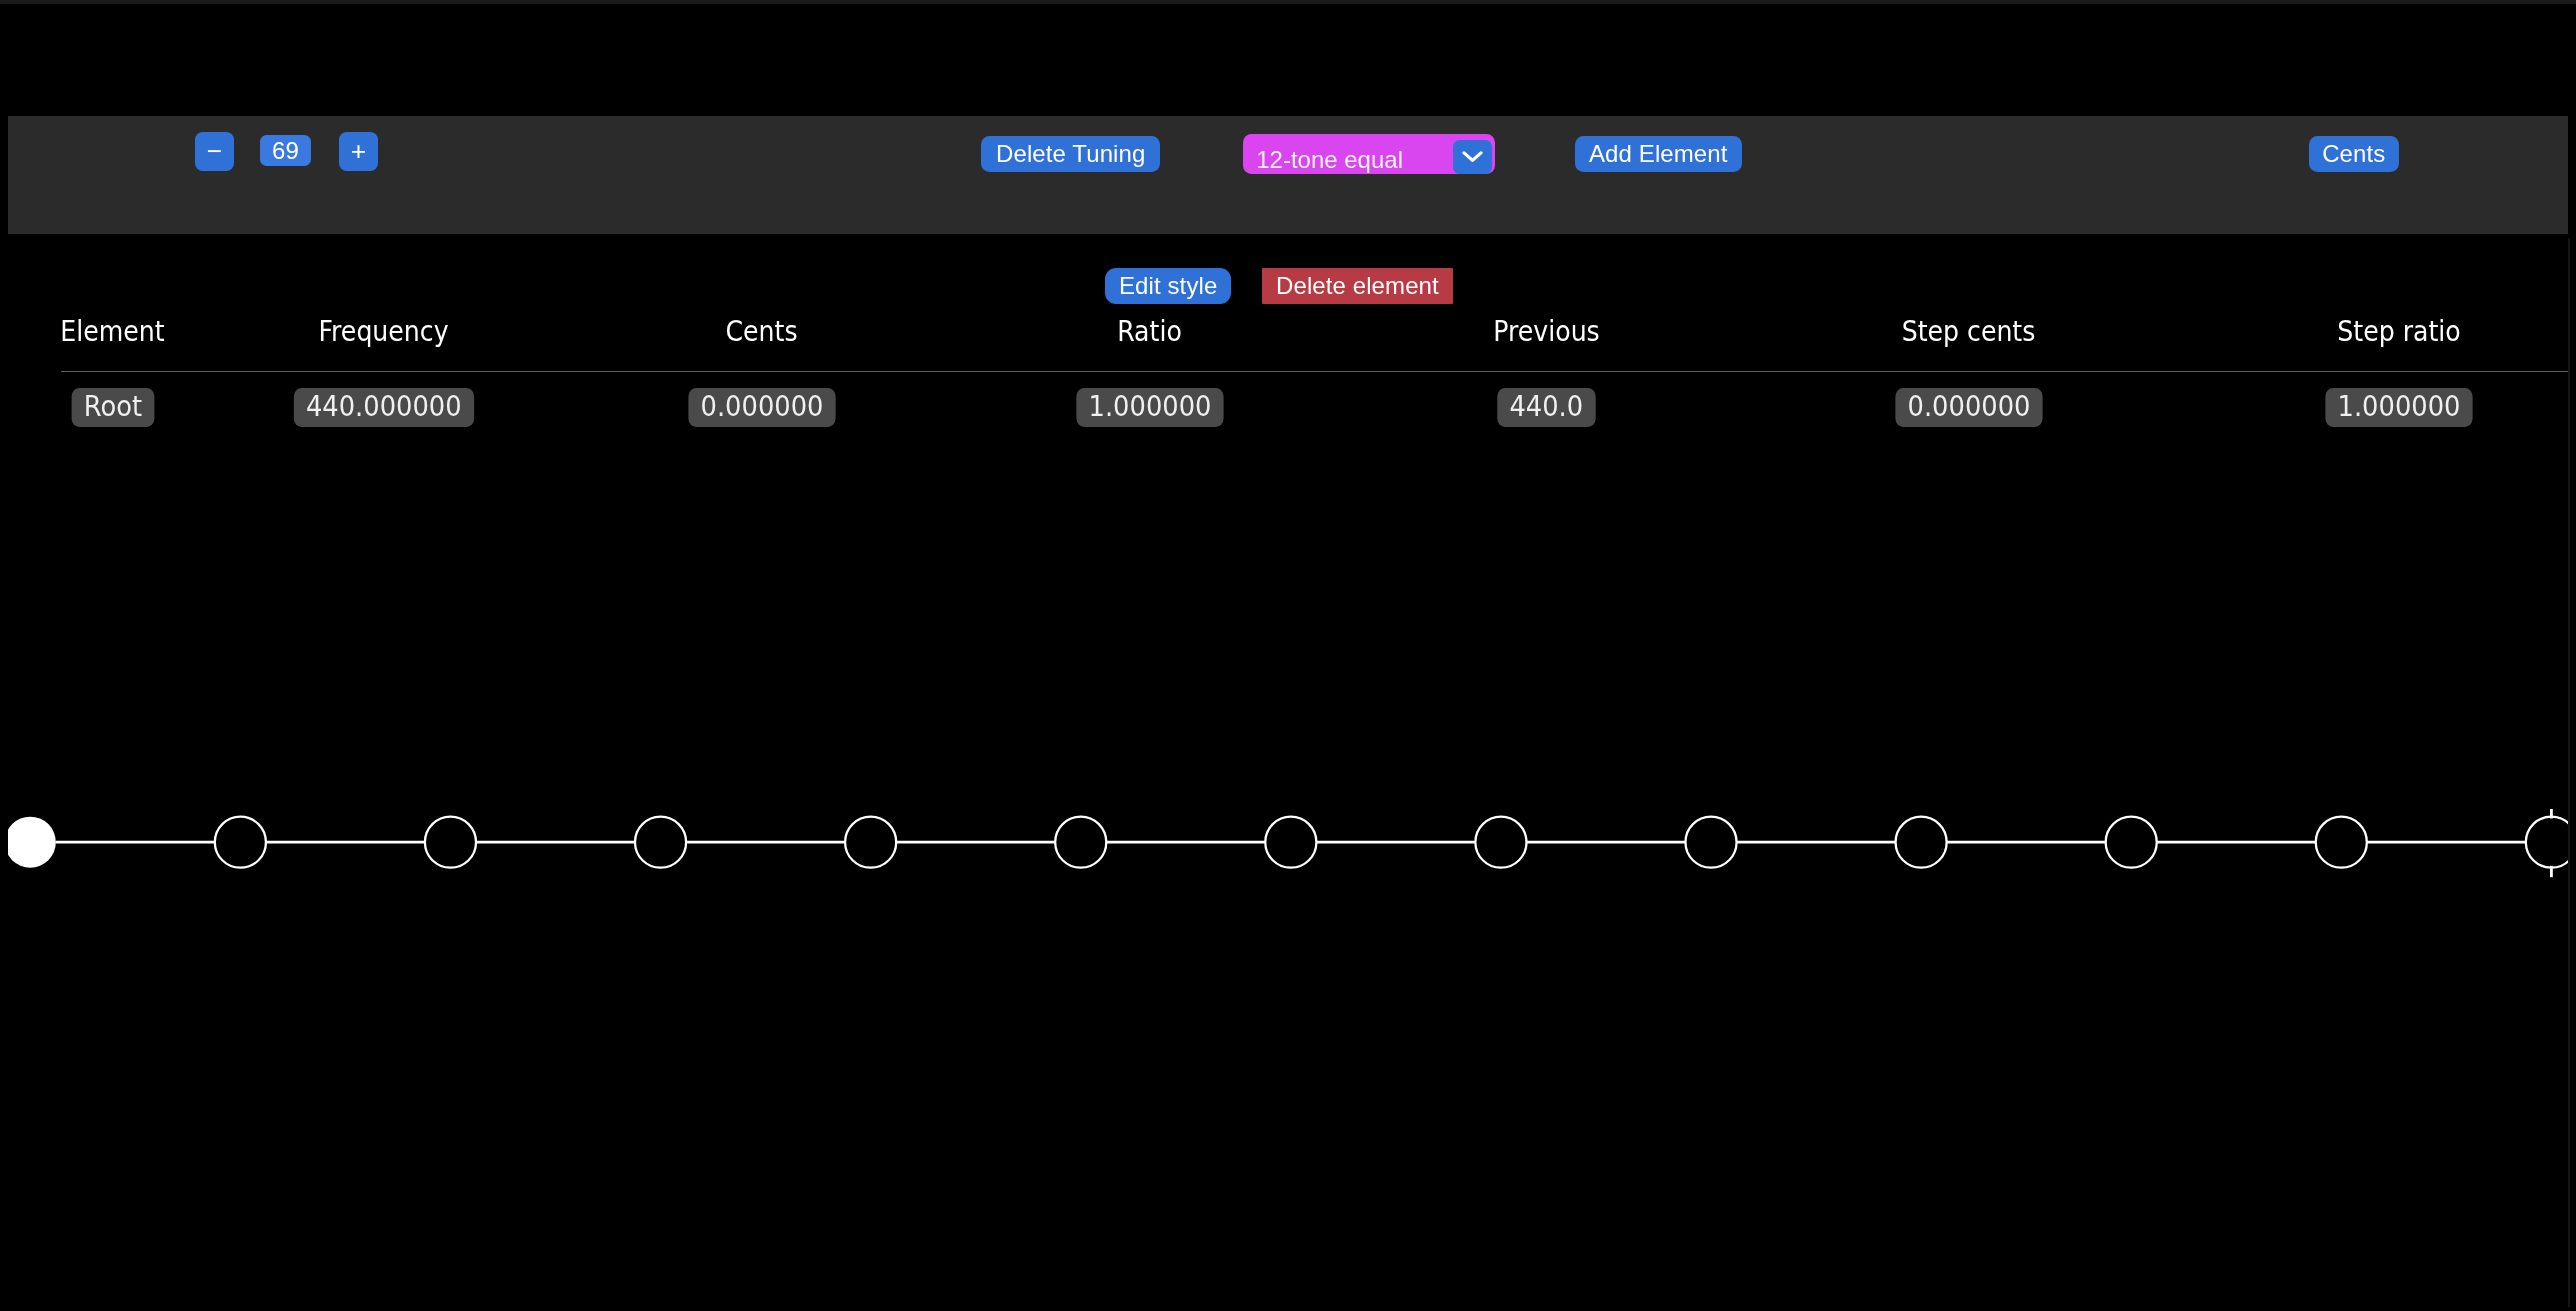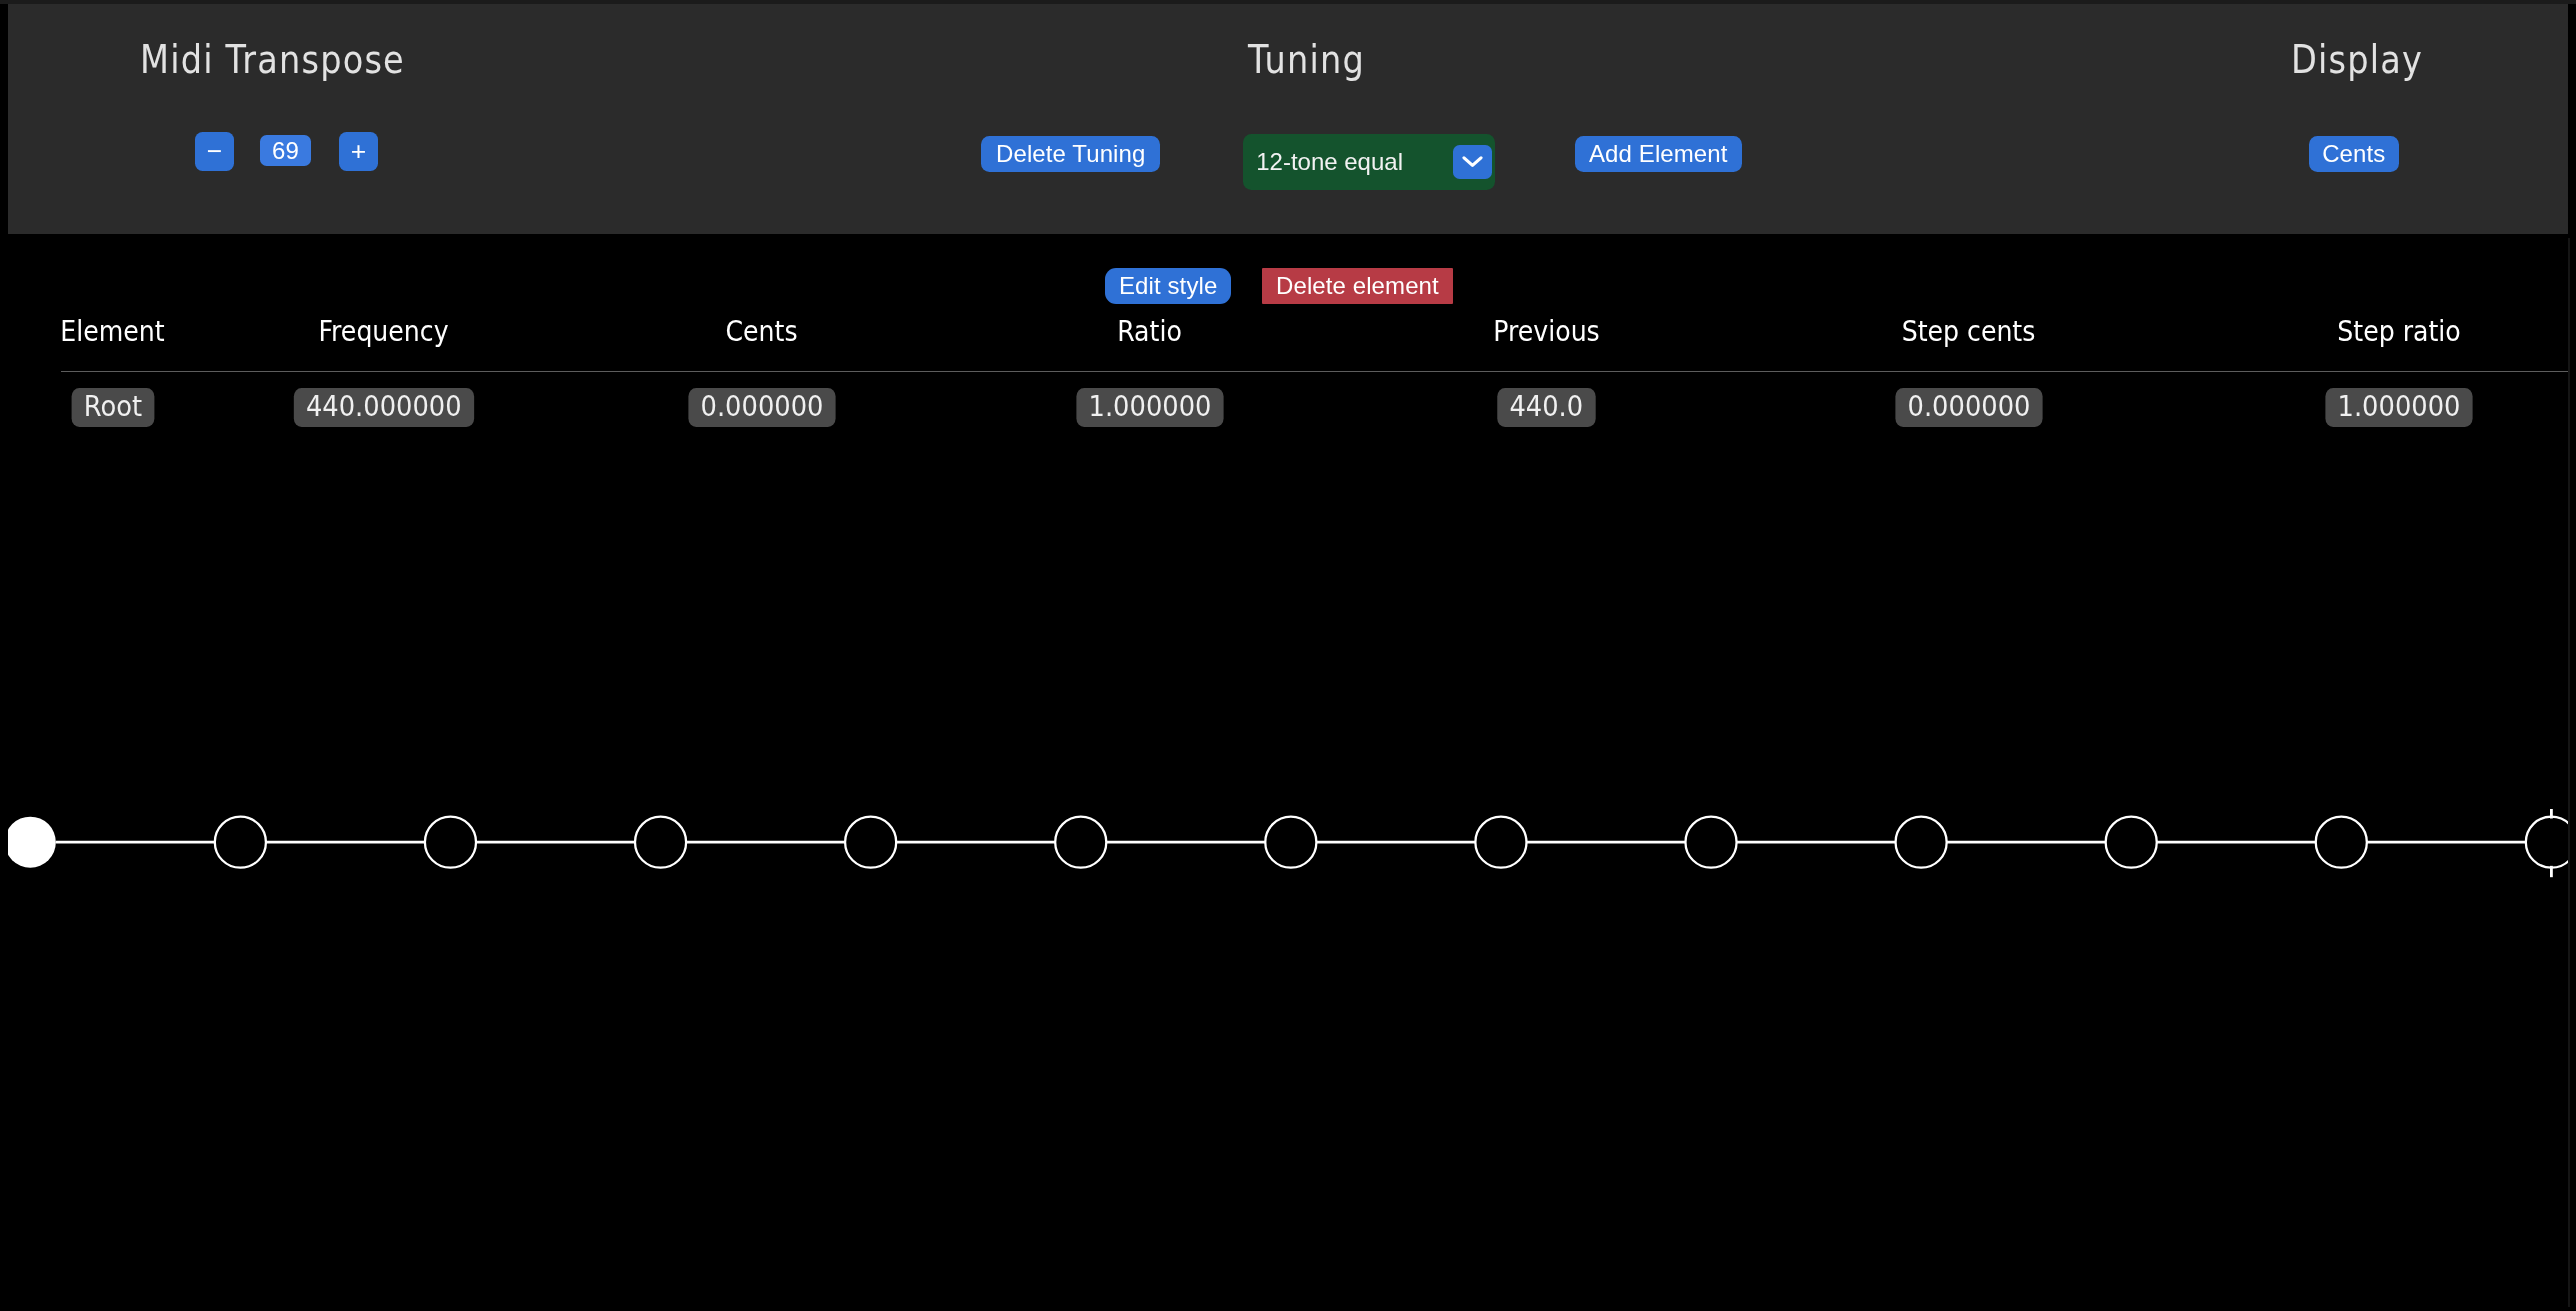--- a/index.html
+++ b/index.html
@@ -95,25 +95,25 @@
   #btn-value { left: 260px; top: 135px; width: 51px; height: 31px; padding: 0; border-radius: 6.6px;
                background: #3a7ae0; font-size: 24px; }
   #btn-plus  { left: 339px; top: 132px; width: 39px; height: 39px; padding: 0; font-size: 26.5px; line-height: 1; }
 
   
   #btn-delete-tuning { left: 981px; top: 136px; height: 36px; padding: 0 15px; font-size: 24px; border-radius: 8.5px; }
 
   .select-wrap {
     position: absolute;
     left: 1243px; top: 134px;
-    width: 252px; height: 56px;
-    background: #14532d;
+    width: 252px; height: 40px;
+    background: #d946ef;
     border-radius: 8.5px;
     display: flex;
-    align-items: center;
+    align-items: flex-end;
     box-sizing: border-box;
     padding-left: 13.2px;
     cursor: pointer;
   }
   .select-label {
     font-size: 24px;
     color: #f2f2f2;
     white-space: nowrap;
     flex: 1;
   }
@@ -225,25 +225,20 @@
     background: #151515;
   }
 </style>
 </head>
 <body>
 
 <div id="app">
 
   <div class="window-top-edge"></div>
 
-  <div class="panel-band title-band">
-    <div class="section-title" id="title-midi">Midi Transpose</div>
-    <div class="section-title" id="title-tuning">Tuning</div>
-    <div class="section-title" id="title-display">Display</div>
-  </div>
 
   <div class="panel-band toolbar-band"></div>
 
   <button class="btn blue" id="btn-minus">−</button>
 
   <div class="btn lightblue" id="btn-value">69</div>
 
   <button class="btn blue" id="btn-plus">+</button>
 
   <button class="btn blue" id="btn-delete-tuning">Delete Tuning</button>

